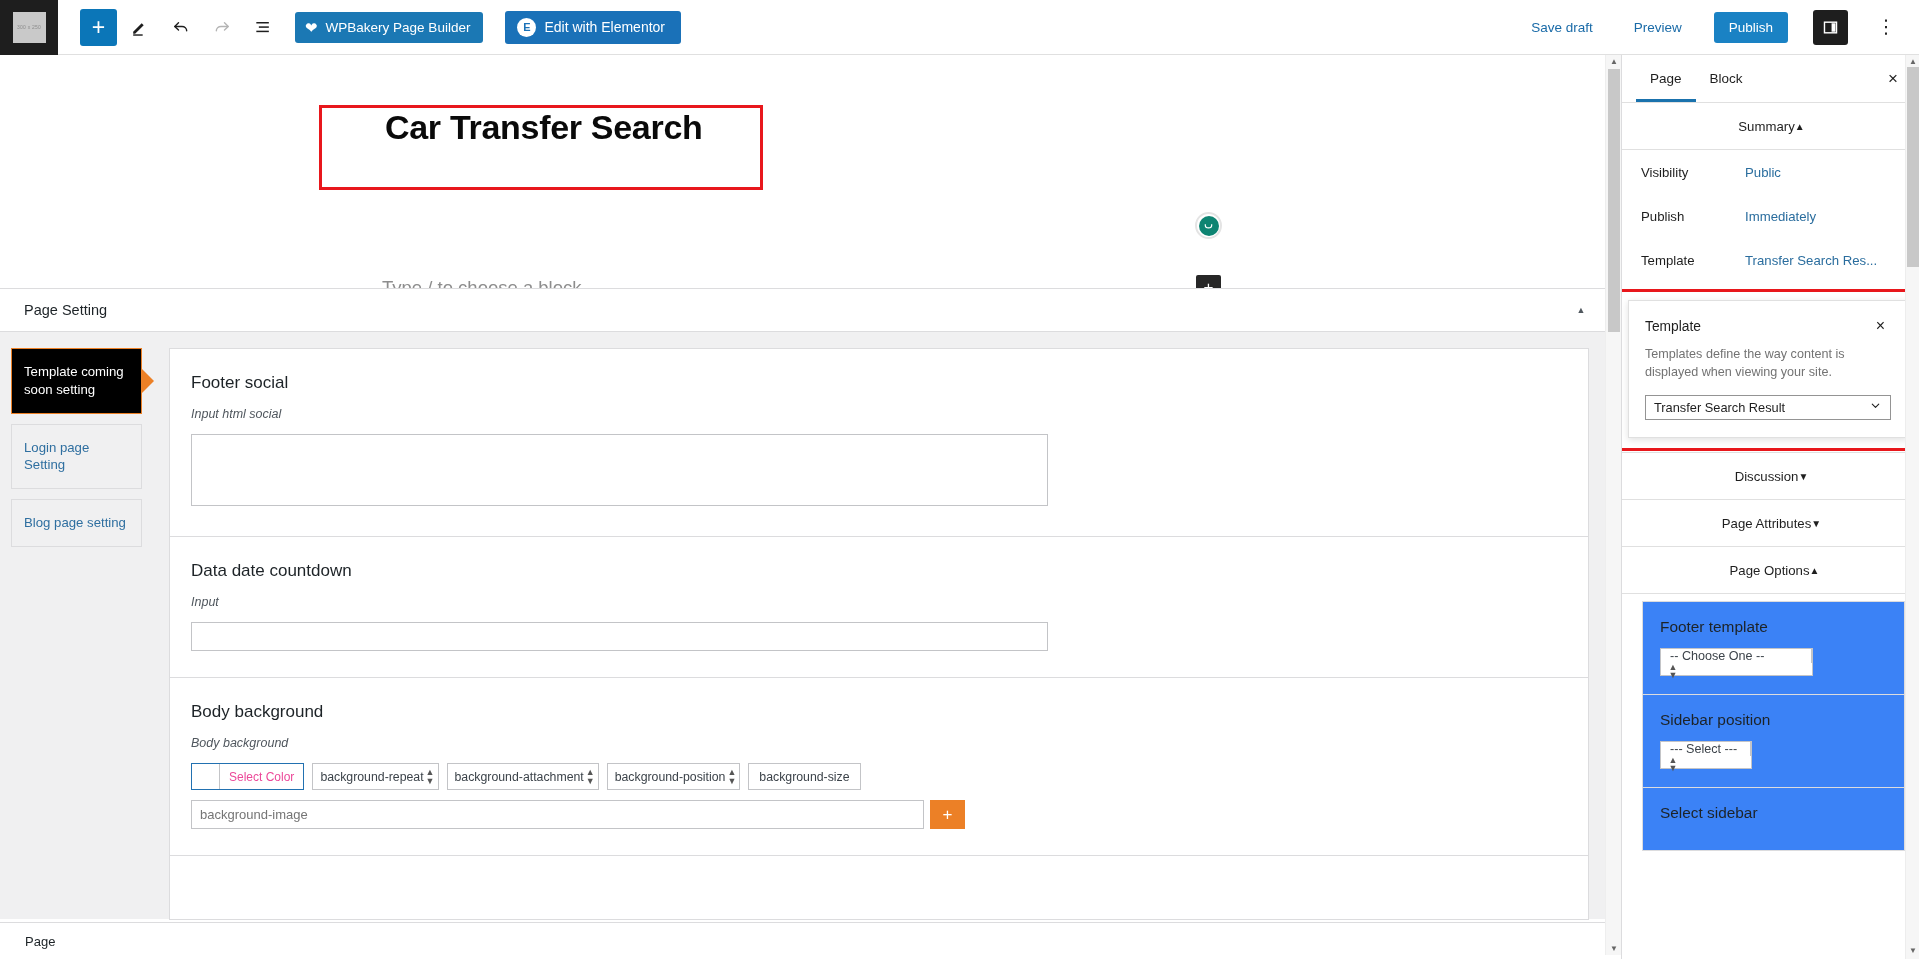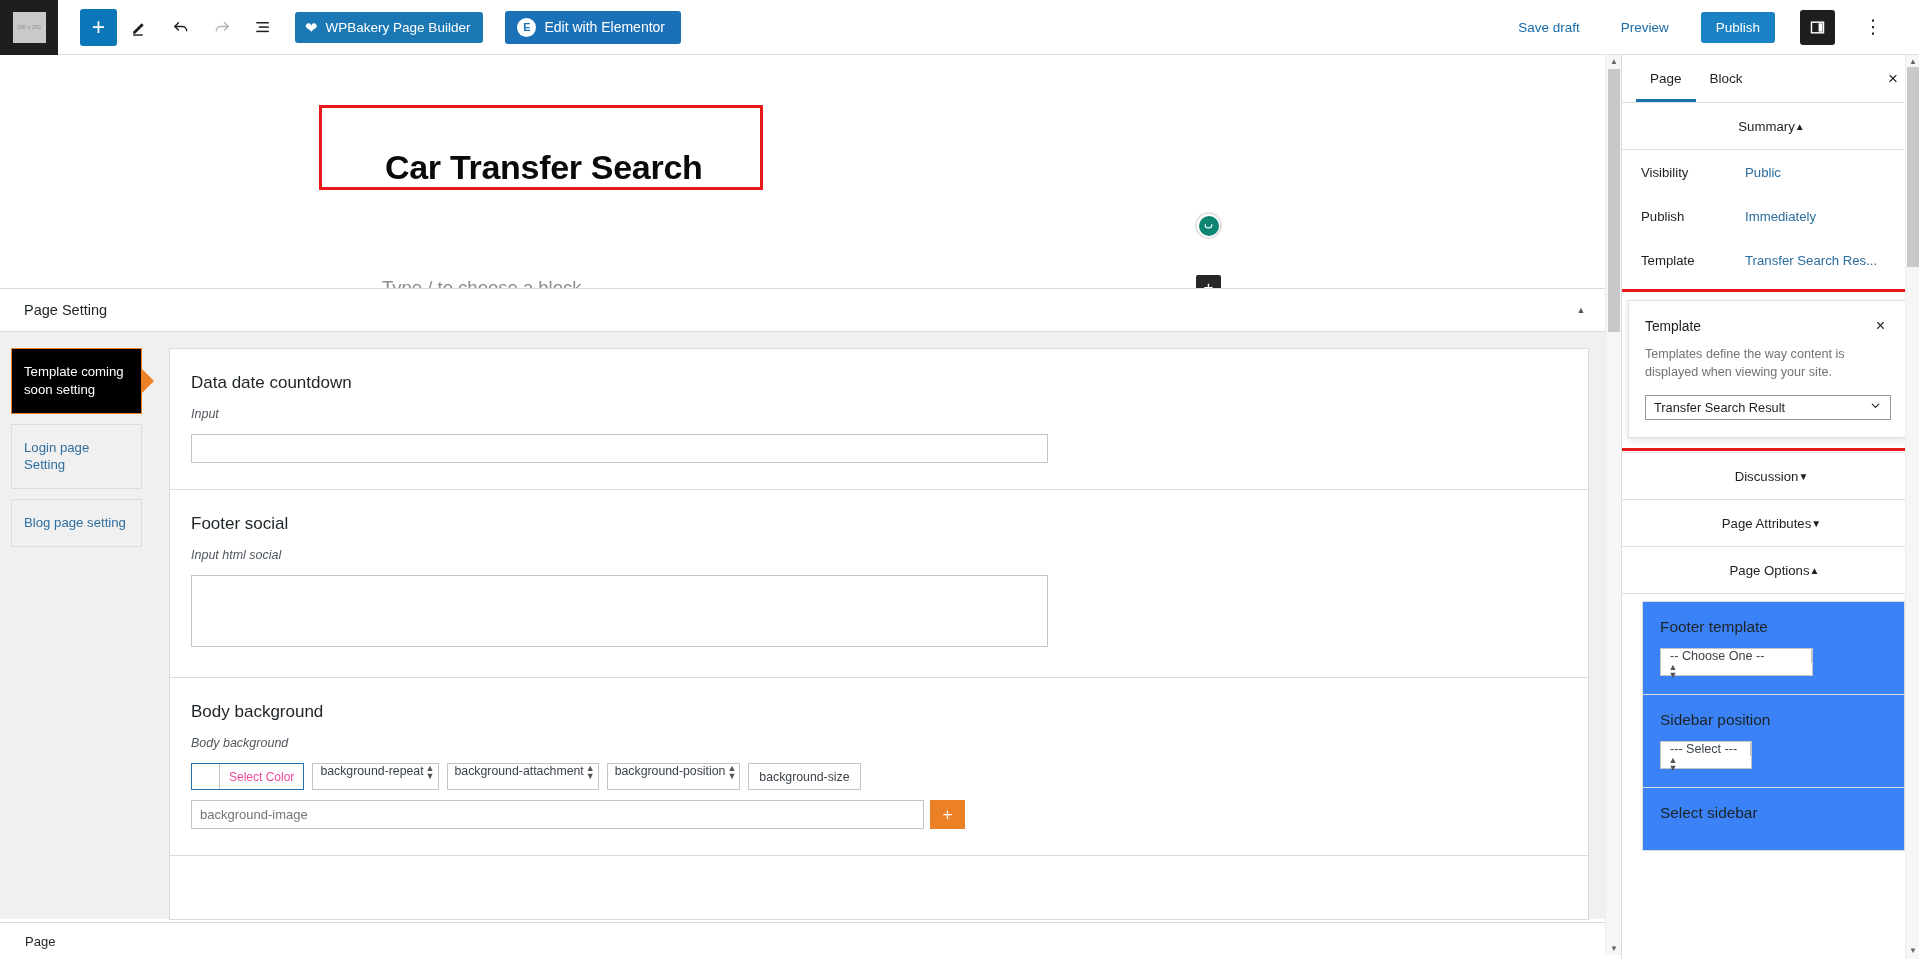--- a/index.html
+++ b/index.html
@@ -54,21 +54,21 @@
   .pill.elem { background: #1a71b8; margin-left: 22px; height: 33px; font-size: 14px; padding: 0 16px 0 12px; }
   .pill .badge {
     width: 19px; height: 19px; border-radius: 50%;
     background: #fff; color: #1a71b8;
     display: flex; align-items: center; justify-content: center;
     font-size: 11px; font-weight: bold; flex: 0 0 19px;
   }
   .heart { font-size: 15px; line-height: 1; color: #fff; }
 
   .tb-right {
-    margin-left: auto; display: flex; align-items: center; gap: 15px; padding-right: 29px;
+    margin-left: auto; display: flex; align-items: center; gap: 15px; padding-right: 16px;
   }
   .link-btn {
     background: none; border: none; color: #1a6ba8; font-size: 13.5px;
     padding: 6px 13px; cursor: pointer;
   }
   .publish-btn {
     background: #1a82c4; color: #fff; border: none; border-radius: 3px;
     font-size: 13.5px; padding: 8px 15px; cursor: pointer; margin-left: 4px;
   }
   .sq-btn {
@@ -85,21 +85,21 @@
   
   .canvas {
     position: absolute; top: 55px; left: 0;
     width: 1605px; height: 233px;
     background: #fff; overflow: hidden;
   }
   .title-box {
     position: absolute; left: 319px; top: 50px;
     width: 444px; height: 85px;
     border: 3px solid #e8171c;
-    display: flex; align-items: flex-end;
+    display: flex; align-items: flex-start;
   }
   .title-txt {
     font-size: 34px; font-weight: bold; color: #0a0a0a;
     padding-left: 63px; letter-spacing: -.3px;
   }
   .ph-line {
     position: absolute; left: 382px; top: 222px;
     font-size: 18.5px; color: #8d8d8d;
   }
   .saved-dot {
@@ -192,21 +192,21 @@
   }
   .color-pick .sw { width: 28px; background: #fff; border-right: 1px solid #c3c4c7; }
   .color-pick .lbl {
     padding: 0 9px; font-size: 12px; color: #ec4899;
     display: flex; align-items: center; background: #fff;
   }
   .mini-select {
     height: 27px; border: 1px solid #c3c4c7; background: #fff;
     font-size: 12.3px; color: #3c434a; padding: 0 3px 0 7px;
     font-family: "Liberation Sans", sans-serif;
-    display: flex; gap: 2px; cursor: pointer;
+    display: flex; align-items: center; gap: 2px; cursor: pointer;
   }
   .mini-select .spin { font-size: 9px; color: #555; line-height: .9; }
   .plain-box {
     height: 27px; border: 1px solid #c3c4c7; background: #fff;
     font-size: 12.3px; color: #3c434a; padding: 0 10px;
     display: flex; align-items: center;
   }
   .bg-img-row { display: flex; align-items: stretch; gap: 6px; }
   .bg-img-input {
     width: 733px; height: 29px; border: 1px solid #c3c4c7; background: #fff;
@@ -405,29 +405,29 @@
   <div class="ps-body">
     <div class="ps-tabs">
       <div class="ps-tab active">Template coming soon setting</div>
       <div class="ps-tab">Login page Setting</div>
       <div class="ps-tab">Blog page setting</div>
     </div>
 
     <div class="ps-content">
 
       <div class="fld-block">
+        <h3 class="fld-title">Footer social</h3>
+        <div class="fld-desc">Input html social</div>
+        <textarea class="fld-textarea" style=""></textarea>
+      </div>
+
+      <div class="fld-block">
         <h3 class="fld-title">Data date countdown</h3>
         <div class="fld-desc">Input</div>
         <input class="fld-input" type="text" value="" style="">
-      </div>
-
-      <div class="fld-block">
-        <h3 class="fld-title">Footer social</h3>
-        <div class="fld-desc">Input html social</div>
-        <textarea class="fld-textarea" style=""></textarea>
       </div>
 
       <div class="fld-block">
         <h3 class="fld-title">Body background</h3>
         <div class="fld-desc">Body background</div>
 
         <div class="bg-row">
           <div class="color-pick">
             <div class="sw"></div>
             <div class="lbl">Select Color</div>

